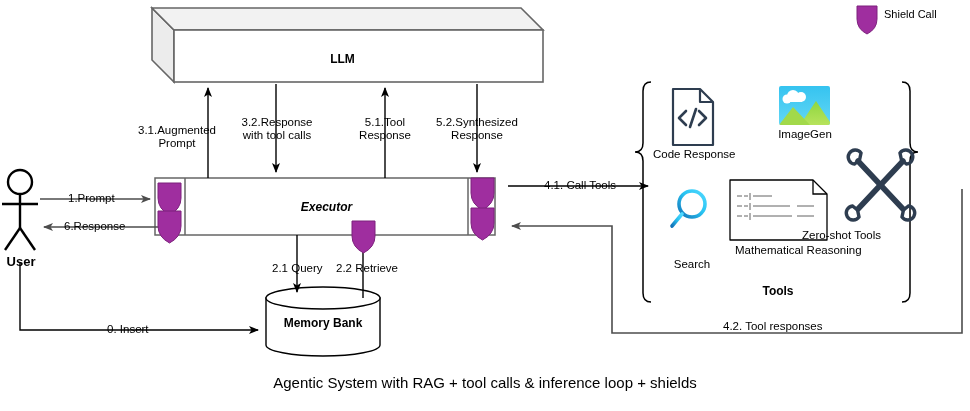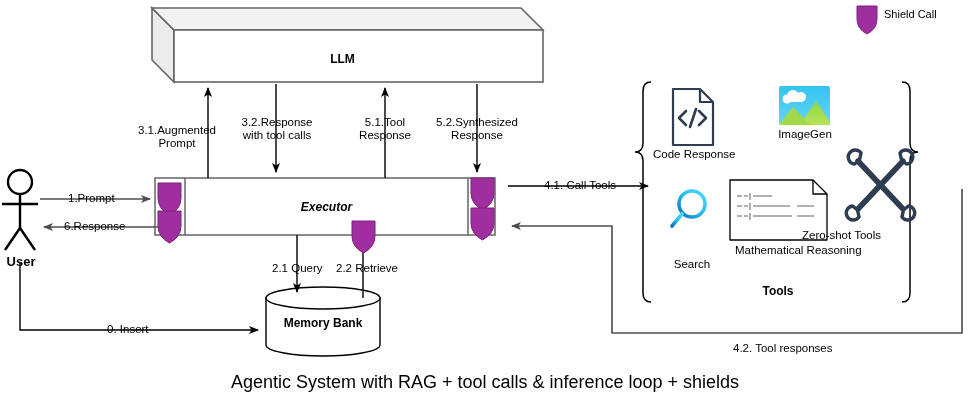--- a/index.html
+++ b/index.html
@@ -171,25 +171,25 @@
 Response</div>
 <div class="lbl ctr" style="left:428px;top:116px;width:98px;">5.2.Synthesized
 Response</div>
 
 <div class="lbl" style="left:68px;top:192px;">1.Prompt</div>
 <div class="lbl" style="left:64px;top:220px;">6.Response</div>
 <div class="lbl" style="left:107px;top:323px;">0. Insert</div>
 <div class="lbl" style="left:272px;top:262px;">2.1 Query</div>
 <div class="lbl" style="left:336px;top:262px;">2.2 Retrieve</div>
 <div class="lbl" style="left:544px;top:179px;">4.1. Call Tools</div>
-<div class="lbl" style="left:723px;top:342px;margin-left:10px;">4.2. Tool responses</div>
+<div class="lbl" style="left:723px;top:320px;">4.2. Tool responses</div>
 
 <div class="lbl ctr" style="left:653px;top:148px;width:80px;">Code Response</div>
 <div class="lbl ctr" style="left:769px;top:128px;width:72px;">ImageGen</div>
 <div class="lbl ctr" style="left:659px;top:258px;width:66px;">Search</div>
 <div class="lbl ctr" style="left:735px;top:243px;width:88px;line-height:15px;">Mathematical Reasoning</div>
 <div class="lbl ctr" style="left:802px;top:228px;width:76px;line-height:15px;">Zero-shot Tools</div>
 <div class="node-text" style="left:738px;top:284px;width:80px;">Tools</div>
 
 <div class="lbl" style="left:884px;top:8px;font-size:11px;">Shield Call</div>
-<div class="lbl ctr" style="left:0px;top:376px;width:970px;font-size:18px;">Agentic System with RAG + tool calls &amp; inference loop + shields</div>
+<div class="lbl ctr" style="left:0px;top:376px;width:970px;font-size:15px;">Agentic System with RAG + tool calls &amp; inference loop + shields</div>
 
 </div>
 
 </body></html>

